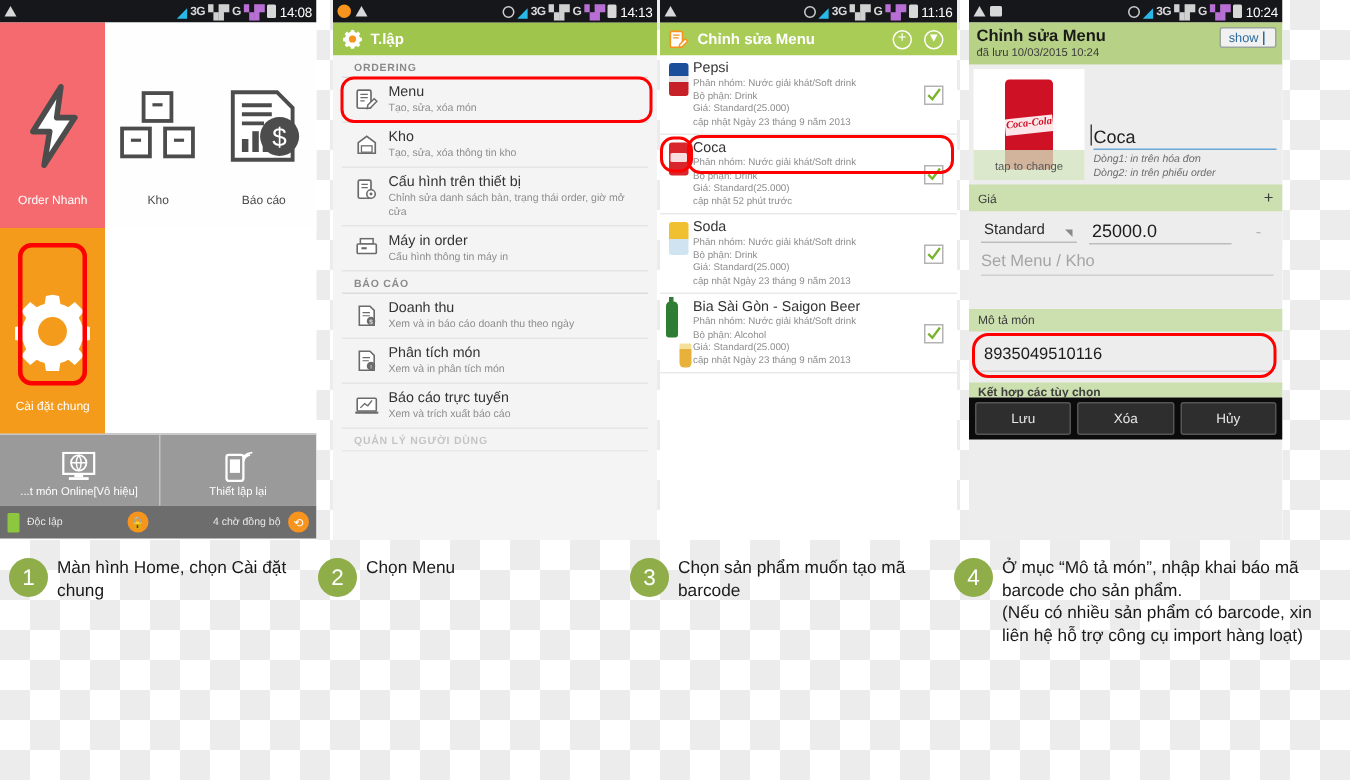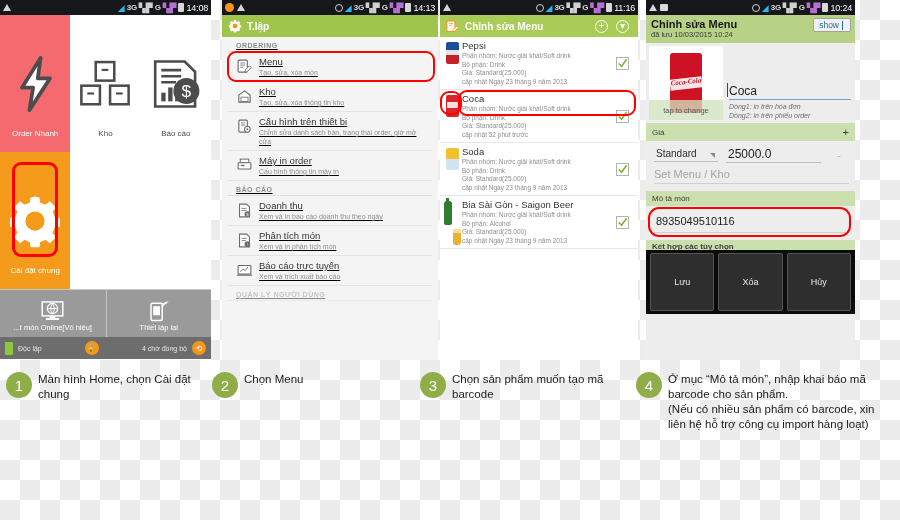--- a/index.html
+++ b/index.html
@@ -71,21 +71,21 @@
                font-size: 8px; color: #fff; }
   .spacer { flex: 1; }
 
   
   .appbar { height: 22px; background: #9fc54d; display: flex; align-items: center;
             padding: 0 5px; gap: 5px; }
   .appbar.p3 { background: #a8cc55; }
   .appbar-icon { width: 15px; height: 15px; display: flex; align-items: center; justify-content: center; }
   .appbar-title { font-size: 10px; color: #fff; font-weight: 600; }
   .gear-ic { width: 14px; height: 14px; }
-  .list-wrap { background: #f4f4f4; height: 323px; overflow: hidden; text-decoration: underline; }
+  .list-wrap { background: #f4f4f4; height: 323px; overflow: hidden; }
   .sec-head { font-size: 7px; color: #8a8a8a; letter-spacing: .5px;
               padding: 5px 6px 2px 8px; border-bottom: 1px solid #dcdcdc;
               margin: 0 6px; font-weight: 600; }
   .list-item { display: flex; gap: 6px; padding: 4px 8px 4px 8px; align-items: flex-start;
                position: relative; border-bottom: 1px solid #e4e4e4; margin: 0 6px; }
   .li-icon { width: 17px; height: 17px; flex: 0 0 17px; margin-top: 2px;
              display: flex; align-items: center; justify-content: center; }
   .li-text { flex: 1; }
   .li-title { font-size: 9.5px; color: #333; line-height: 12px; }
   .li-sub { font-size: 7px; color: #8d8d8d; line-height: 9px; }
@@ -167,21 +167,21 @@
   .setmeal { font-size: 11px; color: #a5a5a5; border-bottom: 1px solid #cfcfcf;
              margin: 2px 6px 0 8px; padding-bottom: 3px; }
   .desc-input { font-size: 11px; color: #1c1c1c; margin: 6px 6px 0 8px;
                 border-bottom: 1px solid #cfcfcf; padding: 3px 0 5px 2px; position: relative; }
   .desc-hl { position: absolute; left: -6px; right: -2px; top: -5px; bottom: -5px;
              border: 2.5px solid #ff0000; border-radius: 11px; pointer-events: none; }
   .ket-hop { font-size: 8px; color: #3d3d3d; background: #ccdfae; padding: 2px 6px 0 6px;
              margin-top: 7px; height: 10px; overflow: hidden; font-weight: bold; }
   .btn-row { display: flex; background: #0b0b0b; gap: 4px; padding: 3px 4px; }
   .btn { flex: 1; background: #2e2e2e; border: 1px solid #555; border-radius: 2px;
-         text-align: center; color: #e8e8e8; font-size: 9px; padding: 23px 0; }
+         text-align: center; color: #e8e8e8; font-size: 9px; padding: 5px 0; }
 
   
   .caption { position: absolute; display: flex; gap: 6px; align-items: flex-start; }
   .badge { width: 26px; height: 26px; border-radius: 50%; background: #8fae49;
            color: #fff; font-size: 15px; display: flex; align-items: center;
            justify-content: center; flex: 0 0 26px; }
   .cap-text { font-size: 11.5px; color: #1a1a1a; line-height: 15px; }
   #caption-1 { left: 6px;   top: 372px; width: 200px; }
   #caption-2 { left: 212px; top: 372px; width: 180px; }
   #caption-3 { left: 420px; top: 372px; width: 205px; }
@@ -595,21 +595,21 @@
       <span class="plus">+</span>
     </div>
 
     <div class="price-row">
       <span class="sel">Standard</span>
       <span class="price-val">25000.0</span>
       <span class="minus">-</span>
     </div>
     <div class="setmeal">Set Menu / Kho</div>
 
-    <div class="sec-bar" style="margin-top:7px">
+    <div class="sec-bar" style="margin-top:22px">
       <span>Mô tả món</span>
     </div>
 
     <div class="desc-input">
       <span>8935049510116</span>
       <span class="desc-hl"></span>
     </div>
 
     <div class="ket-hop">Kết hợp các tùy chọn</div>
 

